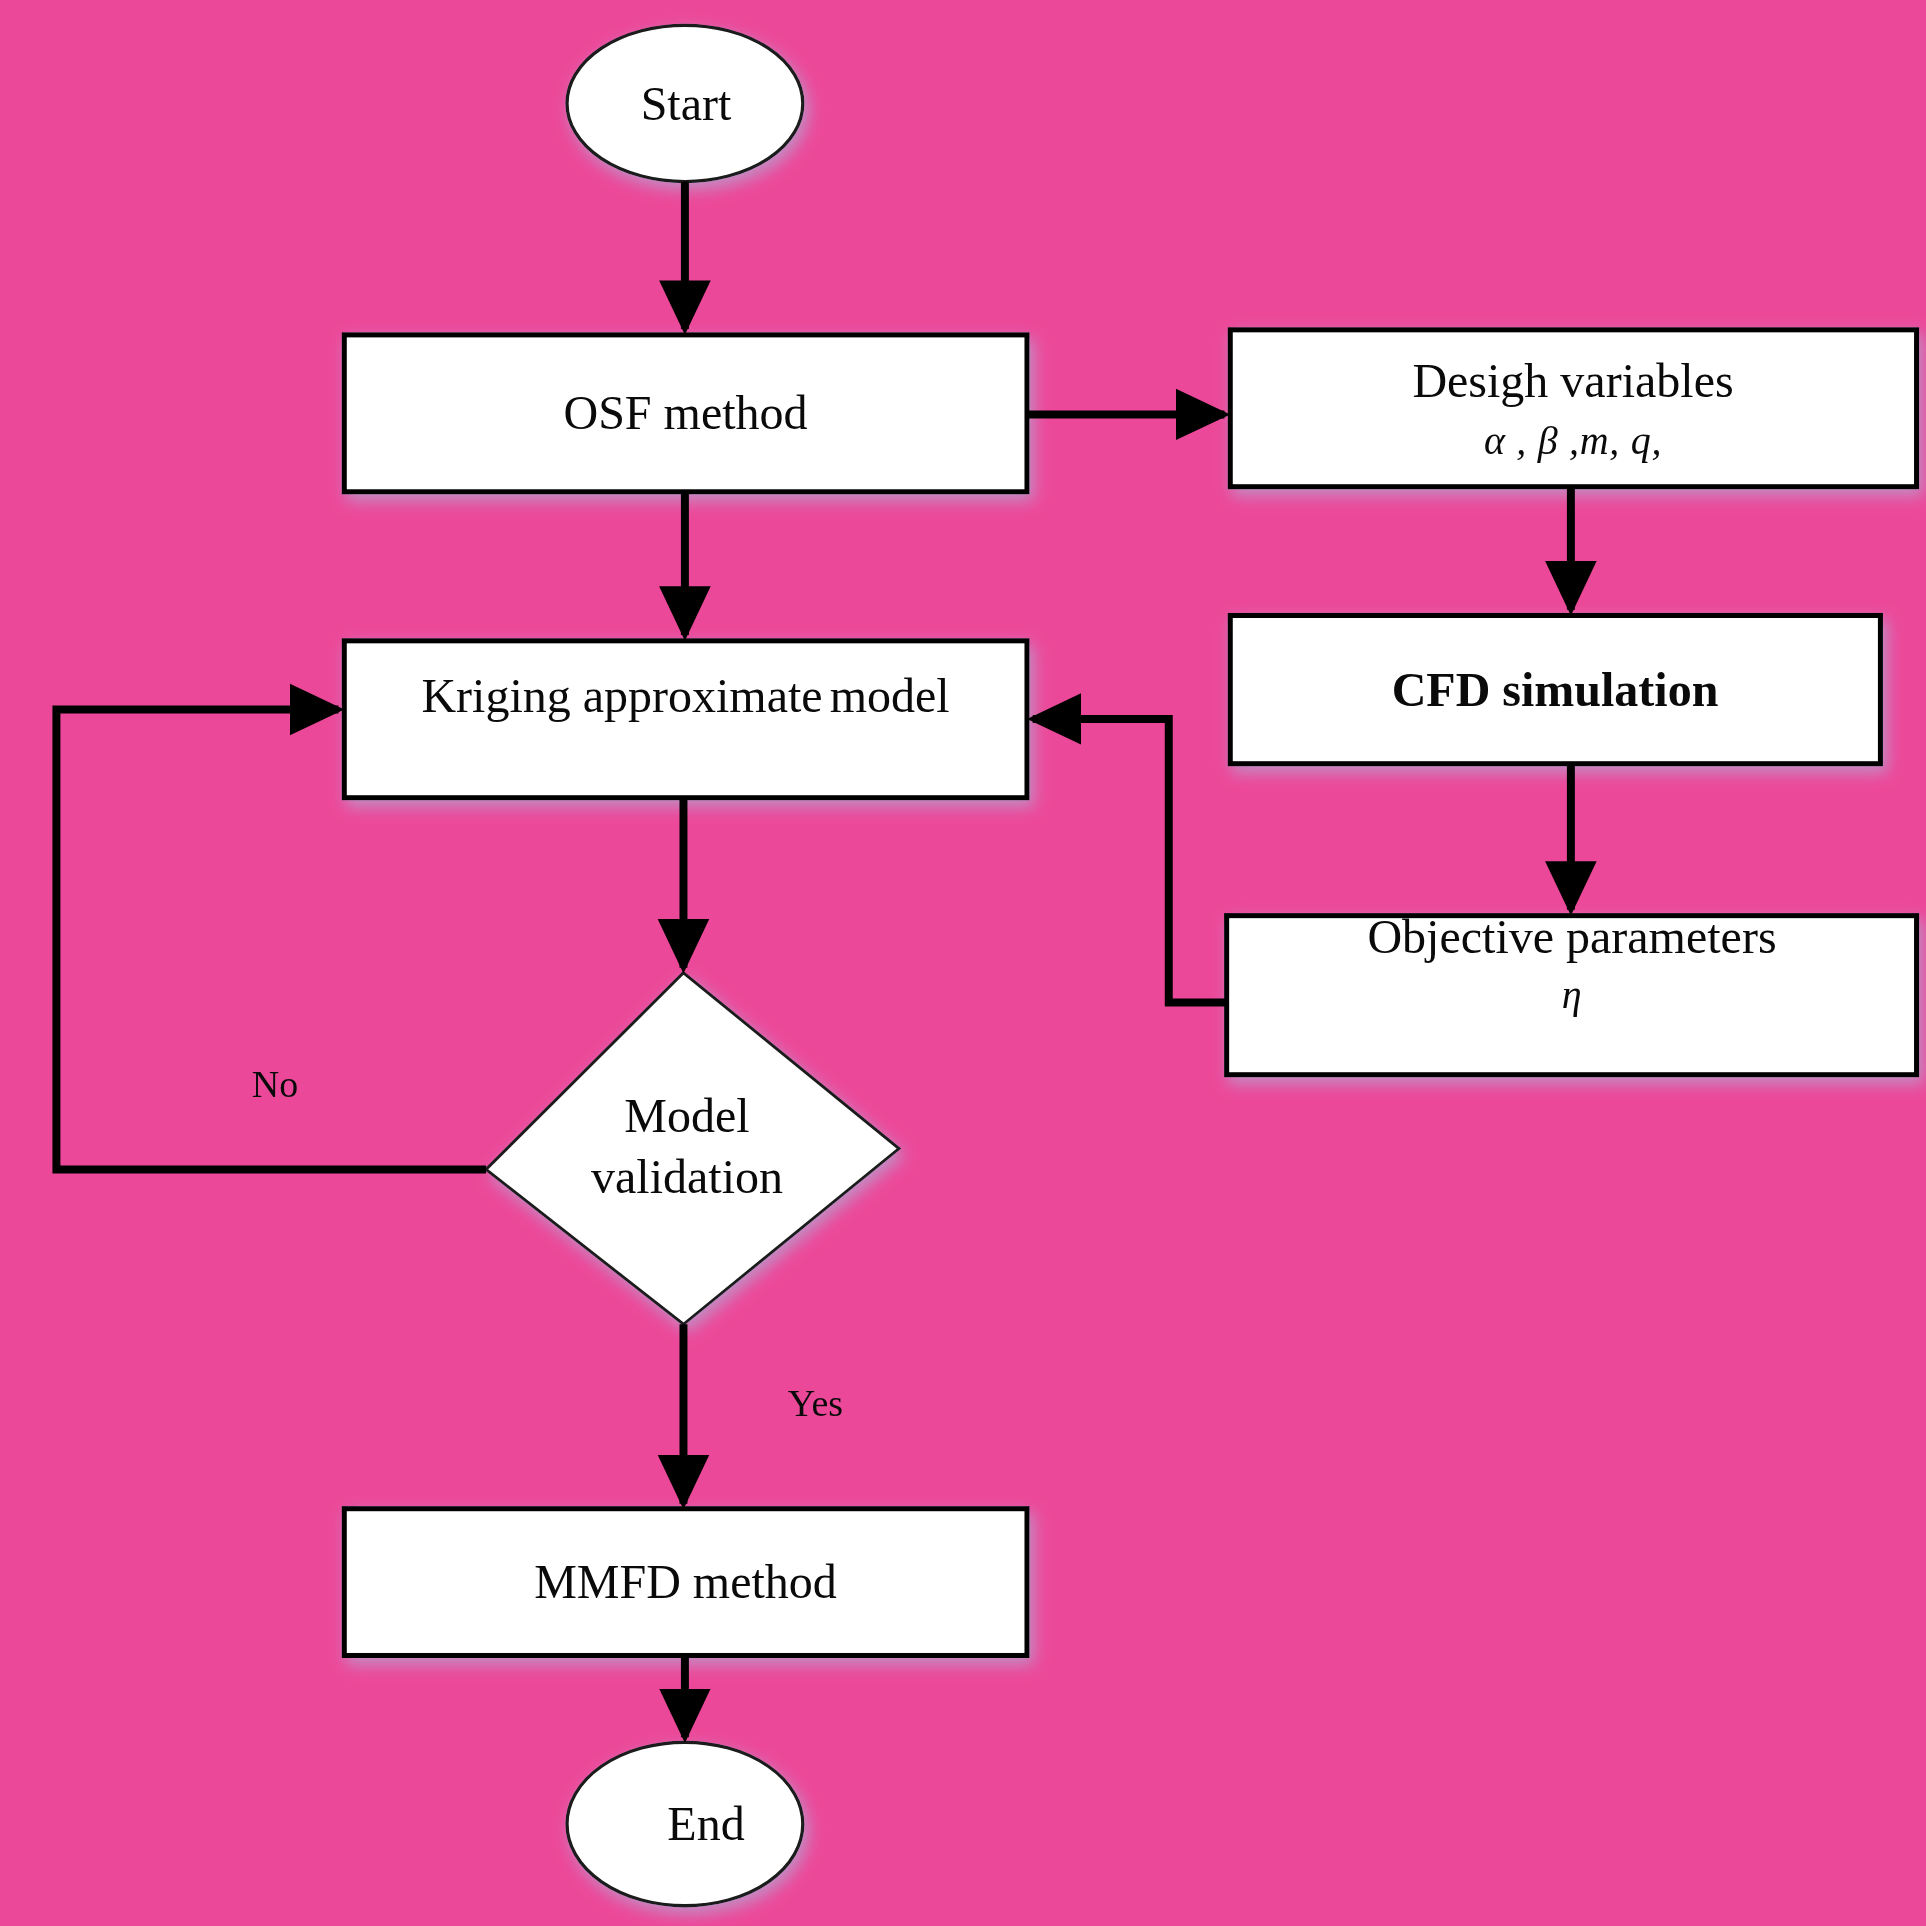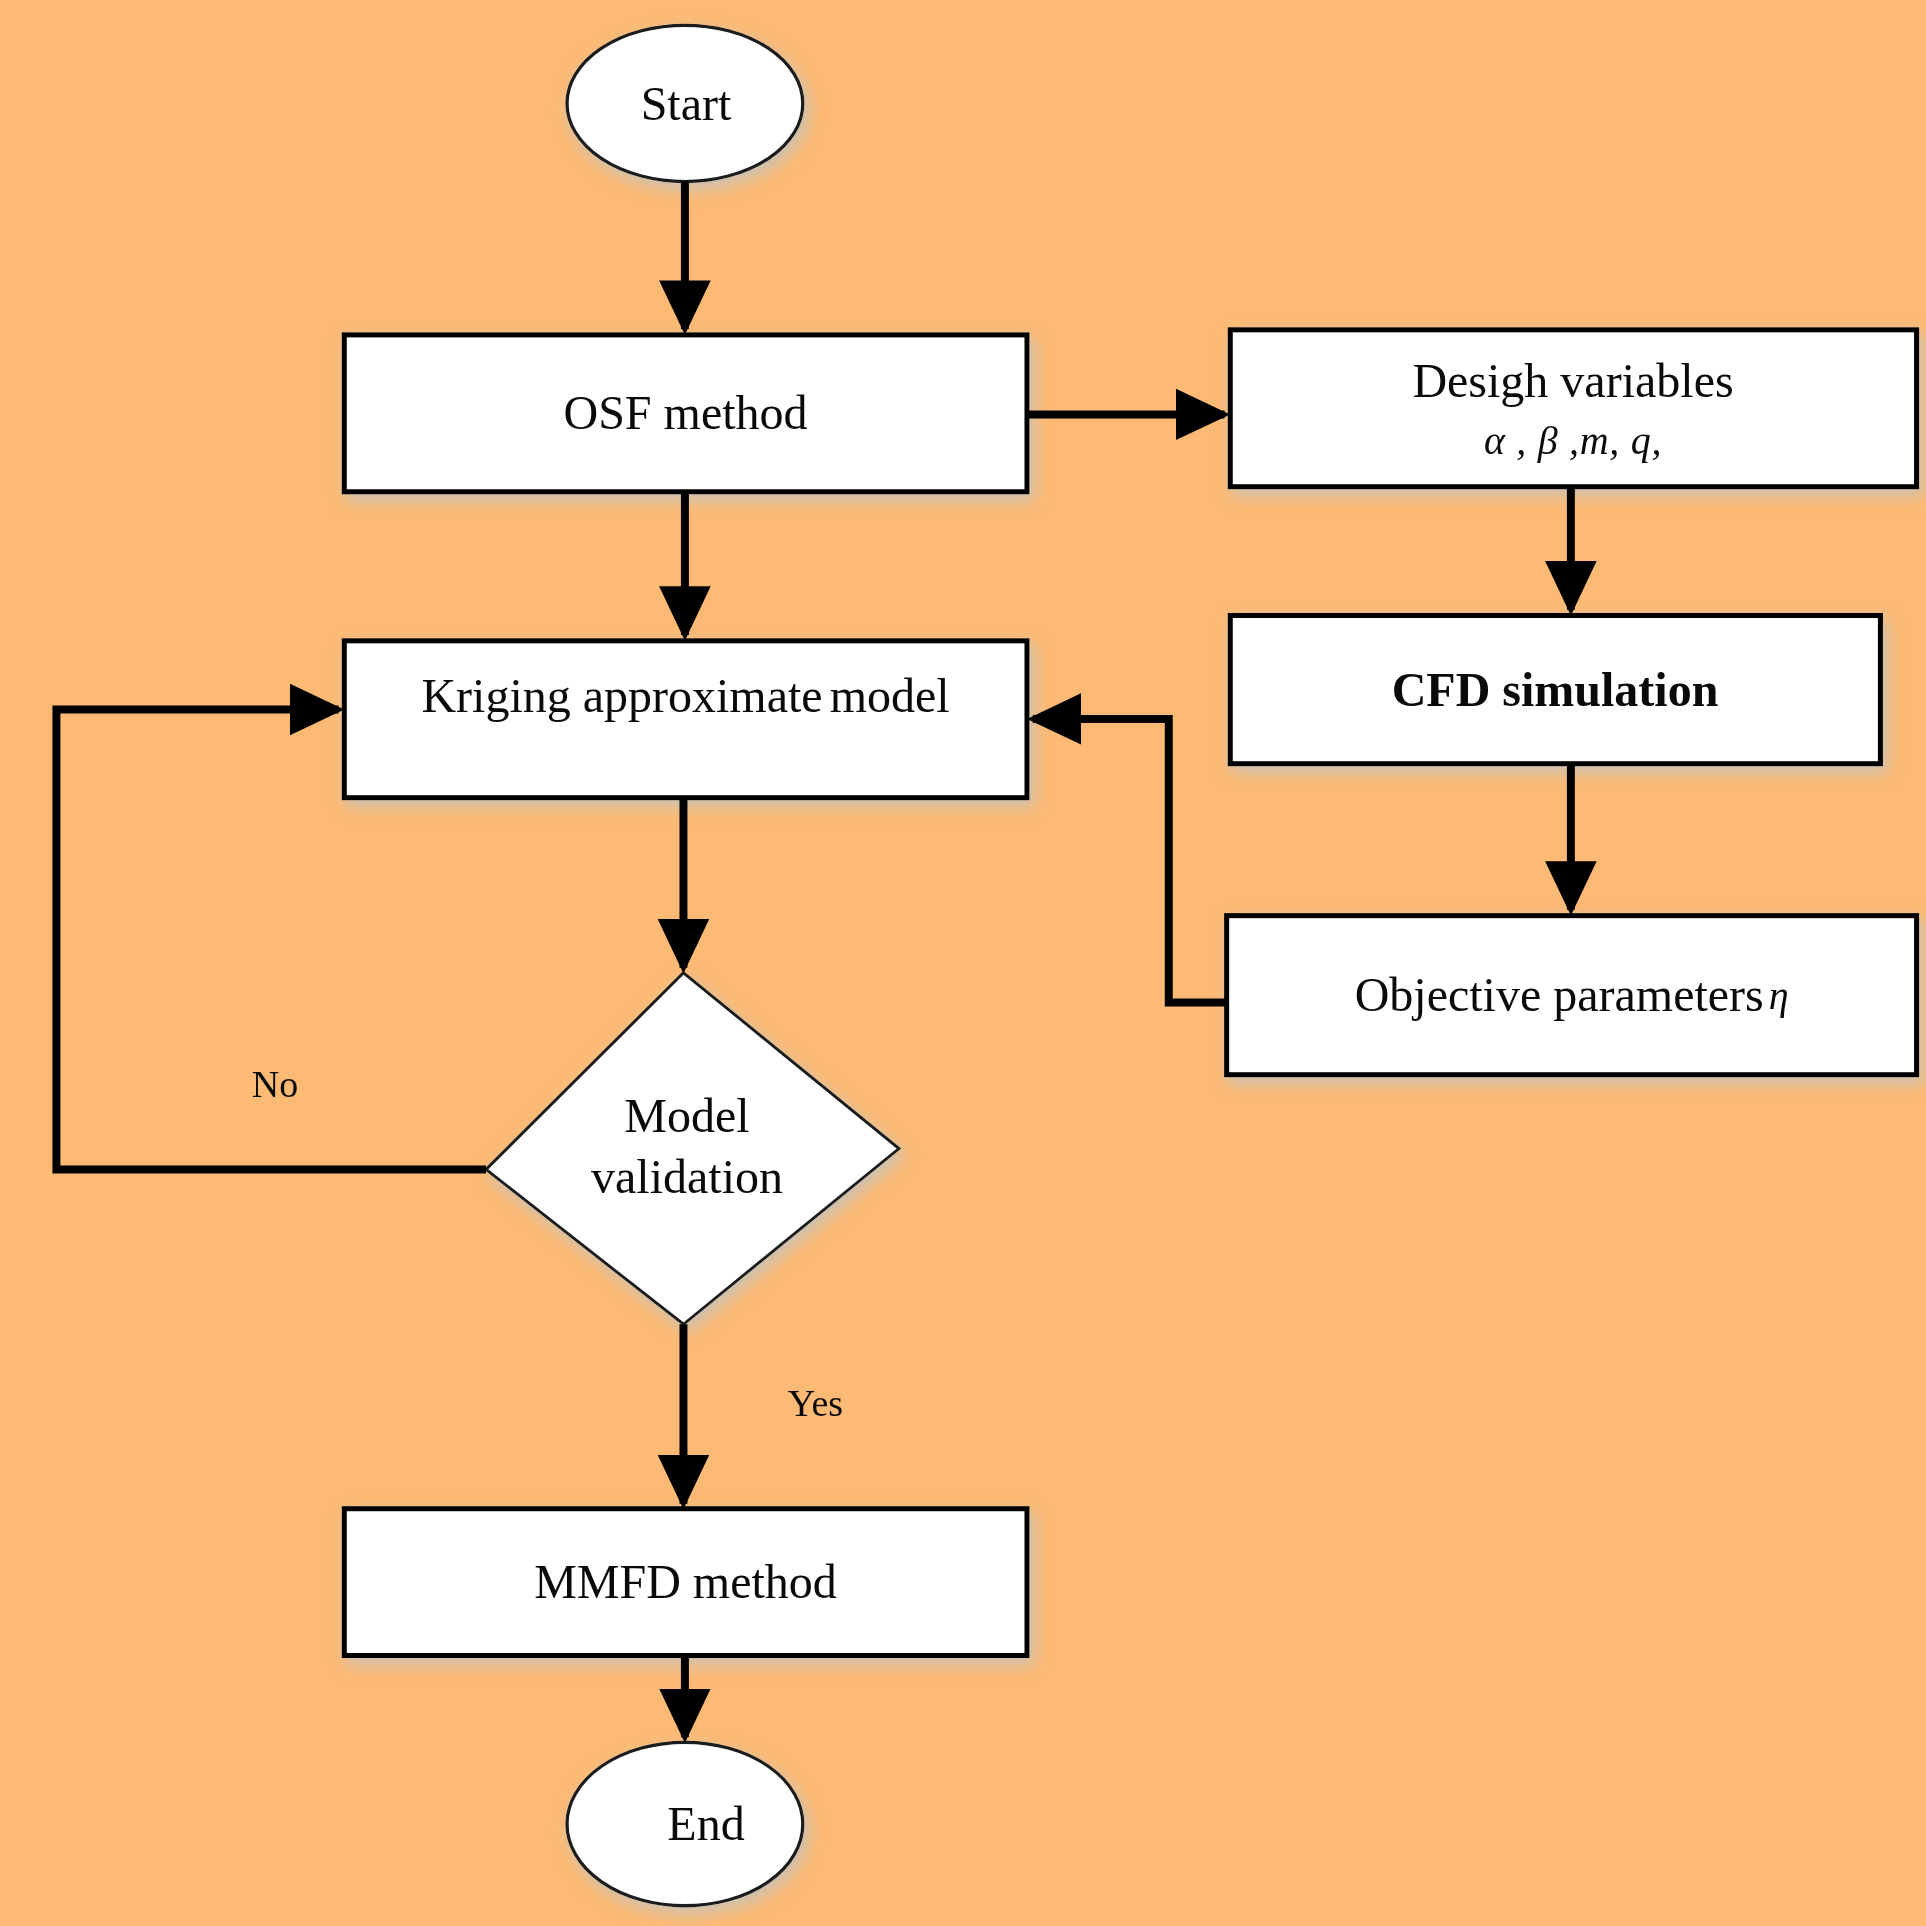--- a/index.html
+++ b/index.html
@@ -1,18 +1,18 @@
 <!DOCTYPE html>
 <html style="font-size:11.6px"><head>
 <meta charset="utf-8">
 <style>
   html,body{margin:0;padding:0;background:#ffffff;}
   body{width:1926px;height:1926px;overflow:hidden;
        font-family:"Liberation Serif","DejaVu Serif",serif;color:#000;}
-  #stage{position:relative;width:1926px;height:1926px;background:#fdba74;}
+  #stage{position:relative;width:1926px;height:1926px;background:#ec4899;}
   svg.layer{position:absolute;left:0;top:0;width:1926px;height:1926px;}
   .lbl{position:absolute;display:flex;align-items:center;justify-content:center;
        text-align:center;line-height:1.18;color:#0a0a0a;
        font-family:"Liberation Serif","DejaVu Serif",serif;
        -webkit-font-smoothing:antialiased;}
   .lbl.node{font-size:48px;}
   .lbl.edge{font-size:38px;}
   .greek{font-style:italic;font-size:40px;letter-spacing:0.7px;}
 </style>
 </head>
@@ -100,21 +100,21 @@
 
   <div class="lbl node" style="left:344px;top:618px;width:683px;height:157px;flex-direction:row;justify-content:center;gap:7px;">
     <span>Kriging approximate</span>
     <span>model</span>
   </div>
 
   <div class="lbl node" style="left:1230px;top:616px;width:650px;height:148px;font-weight:bold;">
     <span>CFD simulation</span>
   </div>
 
-  <div class="lbl node" style="left:1227px;top:916px;width:690px;height:159px;justify-content:center;gap:5px;">
+  <div class="lbl node" style="left:1227px;top:884px;width:690px;height:159px;flex-direction:column;justify-content:center;gap:5px;">
     <span>Objective parameters</span>
     <span class="greek">η</span>
   </div>
 
   <div class="lbl node" style="left:510px;top:1056px;width:354px;height:181px;flex-direction:column;justify-content:center;gap:4.3px;">
     <span>Model</span>
     <span>validation</span>
   </div>
 
   <div class="lbl node" style="left:344px;top:1509px;width:683px;height:147px;">

